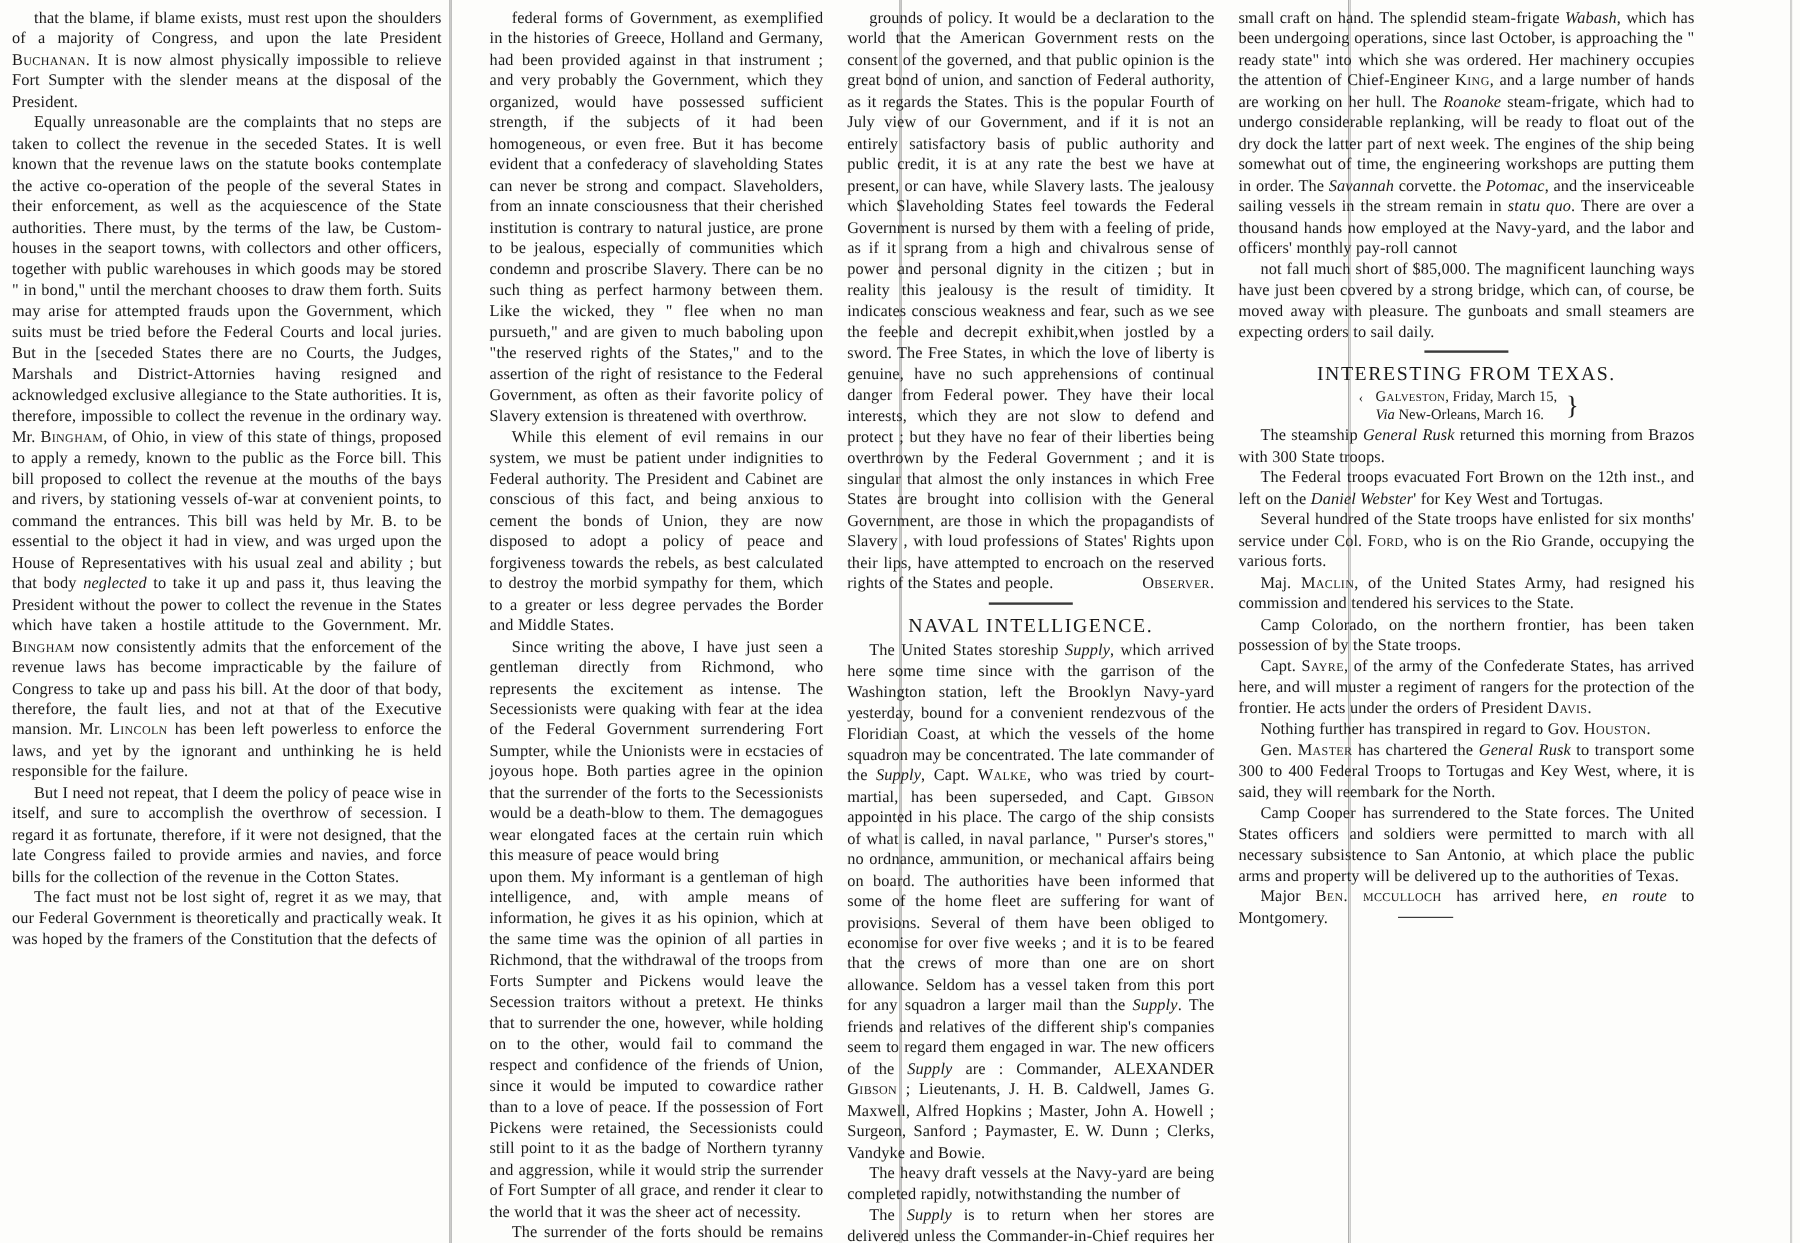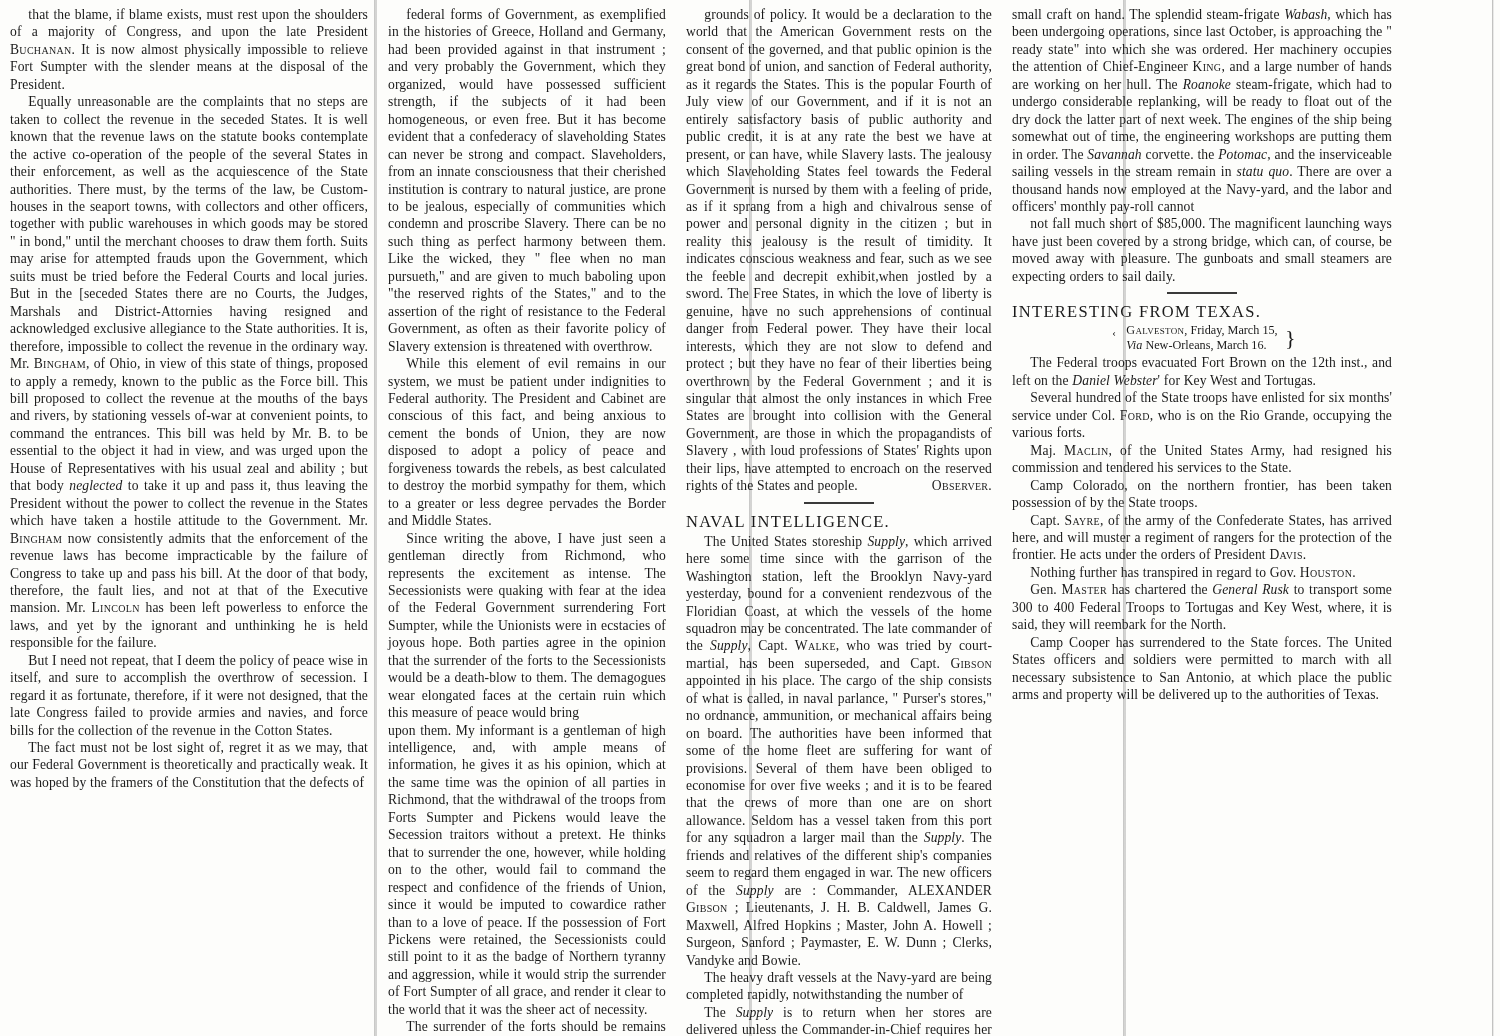--- a/index.html
+++ b/index.html
@@ -25,21 +25,21 @@
     height: 1036px;
     box-sizing: border-box;
   }
   .col {
     position: relative;
     box-sizing: border-box;
     padding: 6px 10px 0 10px;
     overflow: hidden;
   }
   .col-1 { width: 378px; }
-  .col-2 { width: 298px; }
+  .col-2 { width: 298px; margin-left: 20px; }
   .col-3 { width: 326px; }
   .col-4 { width: 400px; }
 
   
   .rule {
     position: absolute;
     top: 0;
     bottom: 0;
     width: 3px;
     background: linear-gradient(to right,
@@ -69,20 +69,21 @@
     text-indent: 0;
   }
   .smallcaps {
     font-variant: small-caps;
     letter-spacing: 0.3px;
   }
   em.it { font-style: italic; }
 
   h2.section-head {
     margin: 8px 0 1px 0;
+    text-align: center;
     font-size: 16.5px;
     font-weight: normal;
     letter-spacing: 1.3px;
     line-height: 20px;
   }
   .dash-rule {
     width: 70px;
     height: 0;
     border-top: 2px solid #3a3a3a;
     margin: 7px auto 3px auto;
@@ -173,24 +174,26 @@
 
       <div class="dateline">
         <span class="dateline-wrap">
           <span class="lbrace">‹</span>
           <span class="l1 smallcaps-mixed"><span class="smallcaps">Galveston</span>, Friday, March 15,</span>
           <span class="l2"><em class="it">Via</em> New-Orleans, March 16.</span>
           <span class="brace">}</span>
         </span>
       </div>
 
+      <p class="body">The steamship <em class="it">General Rusk</em> returned this morning from Brazos with 300 State troops.</p>
       <p class="body">The Federal troops evacuated Fort Brown on the 12th inst., and left on the <em class="it">Daniel Webster</em>' for Key West and Tortugas.</p>
       <p class="body">Several hundred of the State troops have enlisted for six months' service under Col. <span class="smallcaps">Ford</span>, who is on the Rio Grande, occupying the various forts.</p>
       <p class="body">Maj. <span class="smallcaps">Maclin</span>, of the United States Army, had resigned his commission and tendered his services to the State.</p>
       <p class="body">Camp Colorado, on the northern frontier, has been taken possession of by the State troops.</p>
       <p class="body">Capt. <span class="smallcaps">Sayre</span>, of the army of the Confederate States, has arrived here, and will muster a regiment of rangers for the protection of the frontier. He acts under the orders of President <span class="smallcaps">Davis</span>.</p>
       <p class="body">Nothing further has transpired in regard to Gov. <span class="smallcaps">Houston</span>.</p>
       <p class="body">Gen. <span class="smallcaps">Master</span> has chartered the <em class="it">General Rusk</em> to transport some 300 to 400 Federal Troops to Tortugas and Key West, where, it is said, they will reembark for the North.</p>
       <p class="body">Camp Cooper has surrendered to the State forces. The United States officers and soldiers were permitted to march with all necessary subsistence to San Antonio, at which place the public arms and property will be delivered up to the authorities of Texas.</p>
+      <p class="body"><span>Major <span class="smallcaps">Ben. mcculloch</span> has arrived here, <em class="it">en route</em> to Montgomery.</span><span class="tail-dash"></span></p>
     </div>
 
   </div>
 </div>
 
 </body></html>

